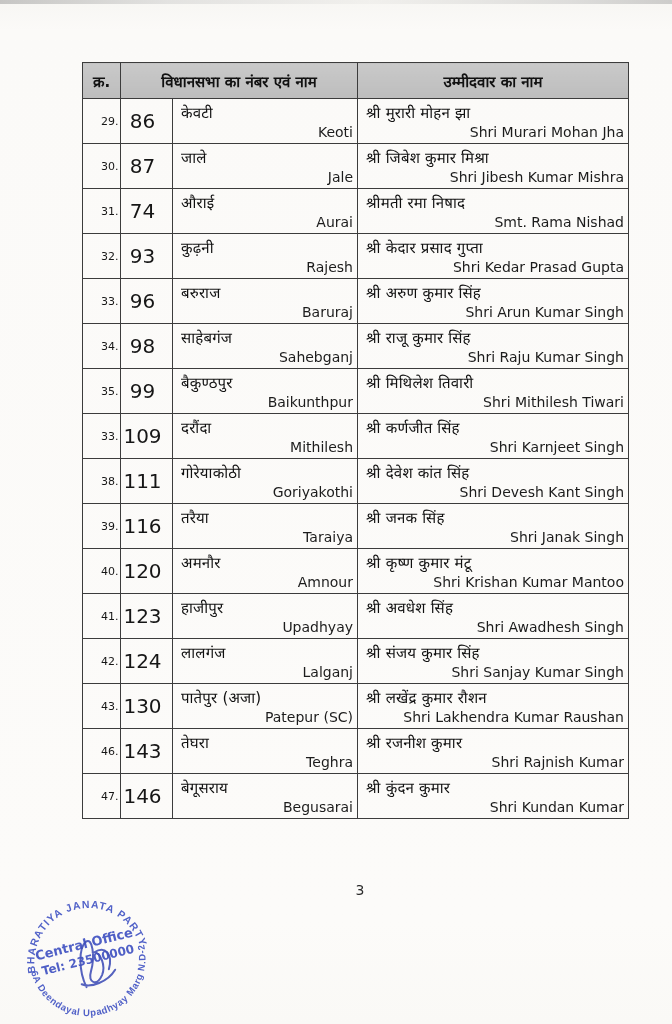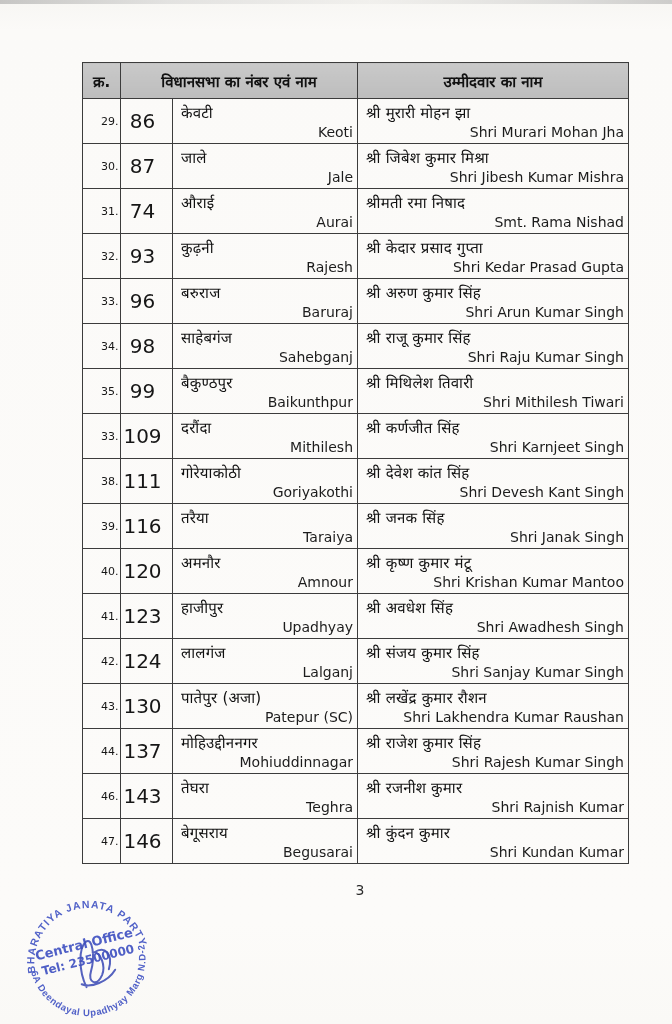--- a/index.html
+++ b/index.html
@@ -294,32 +294,20 @@
         <tr>
       <td class="c-serial">43.</td>
       <td class="c-num">130</td>
       <td class="c-name">
         <div class="hi hi-name">पातेपुर (अजा)</div>
         <div class="en en-name">Patepur (SC)</div>
       </td>
       <td class="c-cand">
         <div class="hi hi-cand">श्री लखेंद्र कुमार रौशन</div>
         <div class="en en-cand">Shri Lakhendra Kumar Raushan</div>
-      </td>
-    </tr>
-        <tr>
-      <td class="c-serial">44.</td>
-      <td class="c-num">137</td>
-      <td class="c-name">
-        <div class="hi hi-name">मोहिउद्दीननगर</div>
-        <div class="en en-name">Mohiuddinnagar</div>
-      </td>
-      <td class="c-cand">
-        <div class="hi hi-cand">श्री राजेश कुमार सिंह</div>
-        <div class="en en-cand">Shri Rajesh Kumar Singh</div>
       </td>
     </tr>
         <tr>
       <td class="c-serial">46.</td>
       <td class="c-num">143</td>
       <td class="c-name">
         <div class="hi hi-name">तेघरा</div>
         <div class="en en-name">Teghra</div>
       </td>
       <td class="c-cand">

